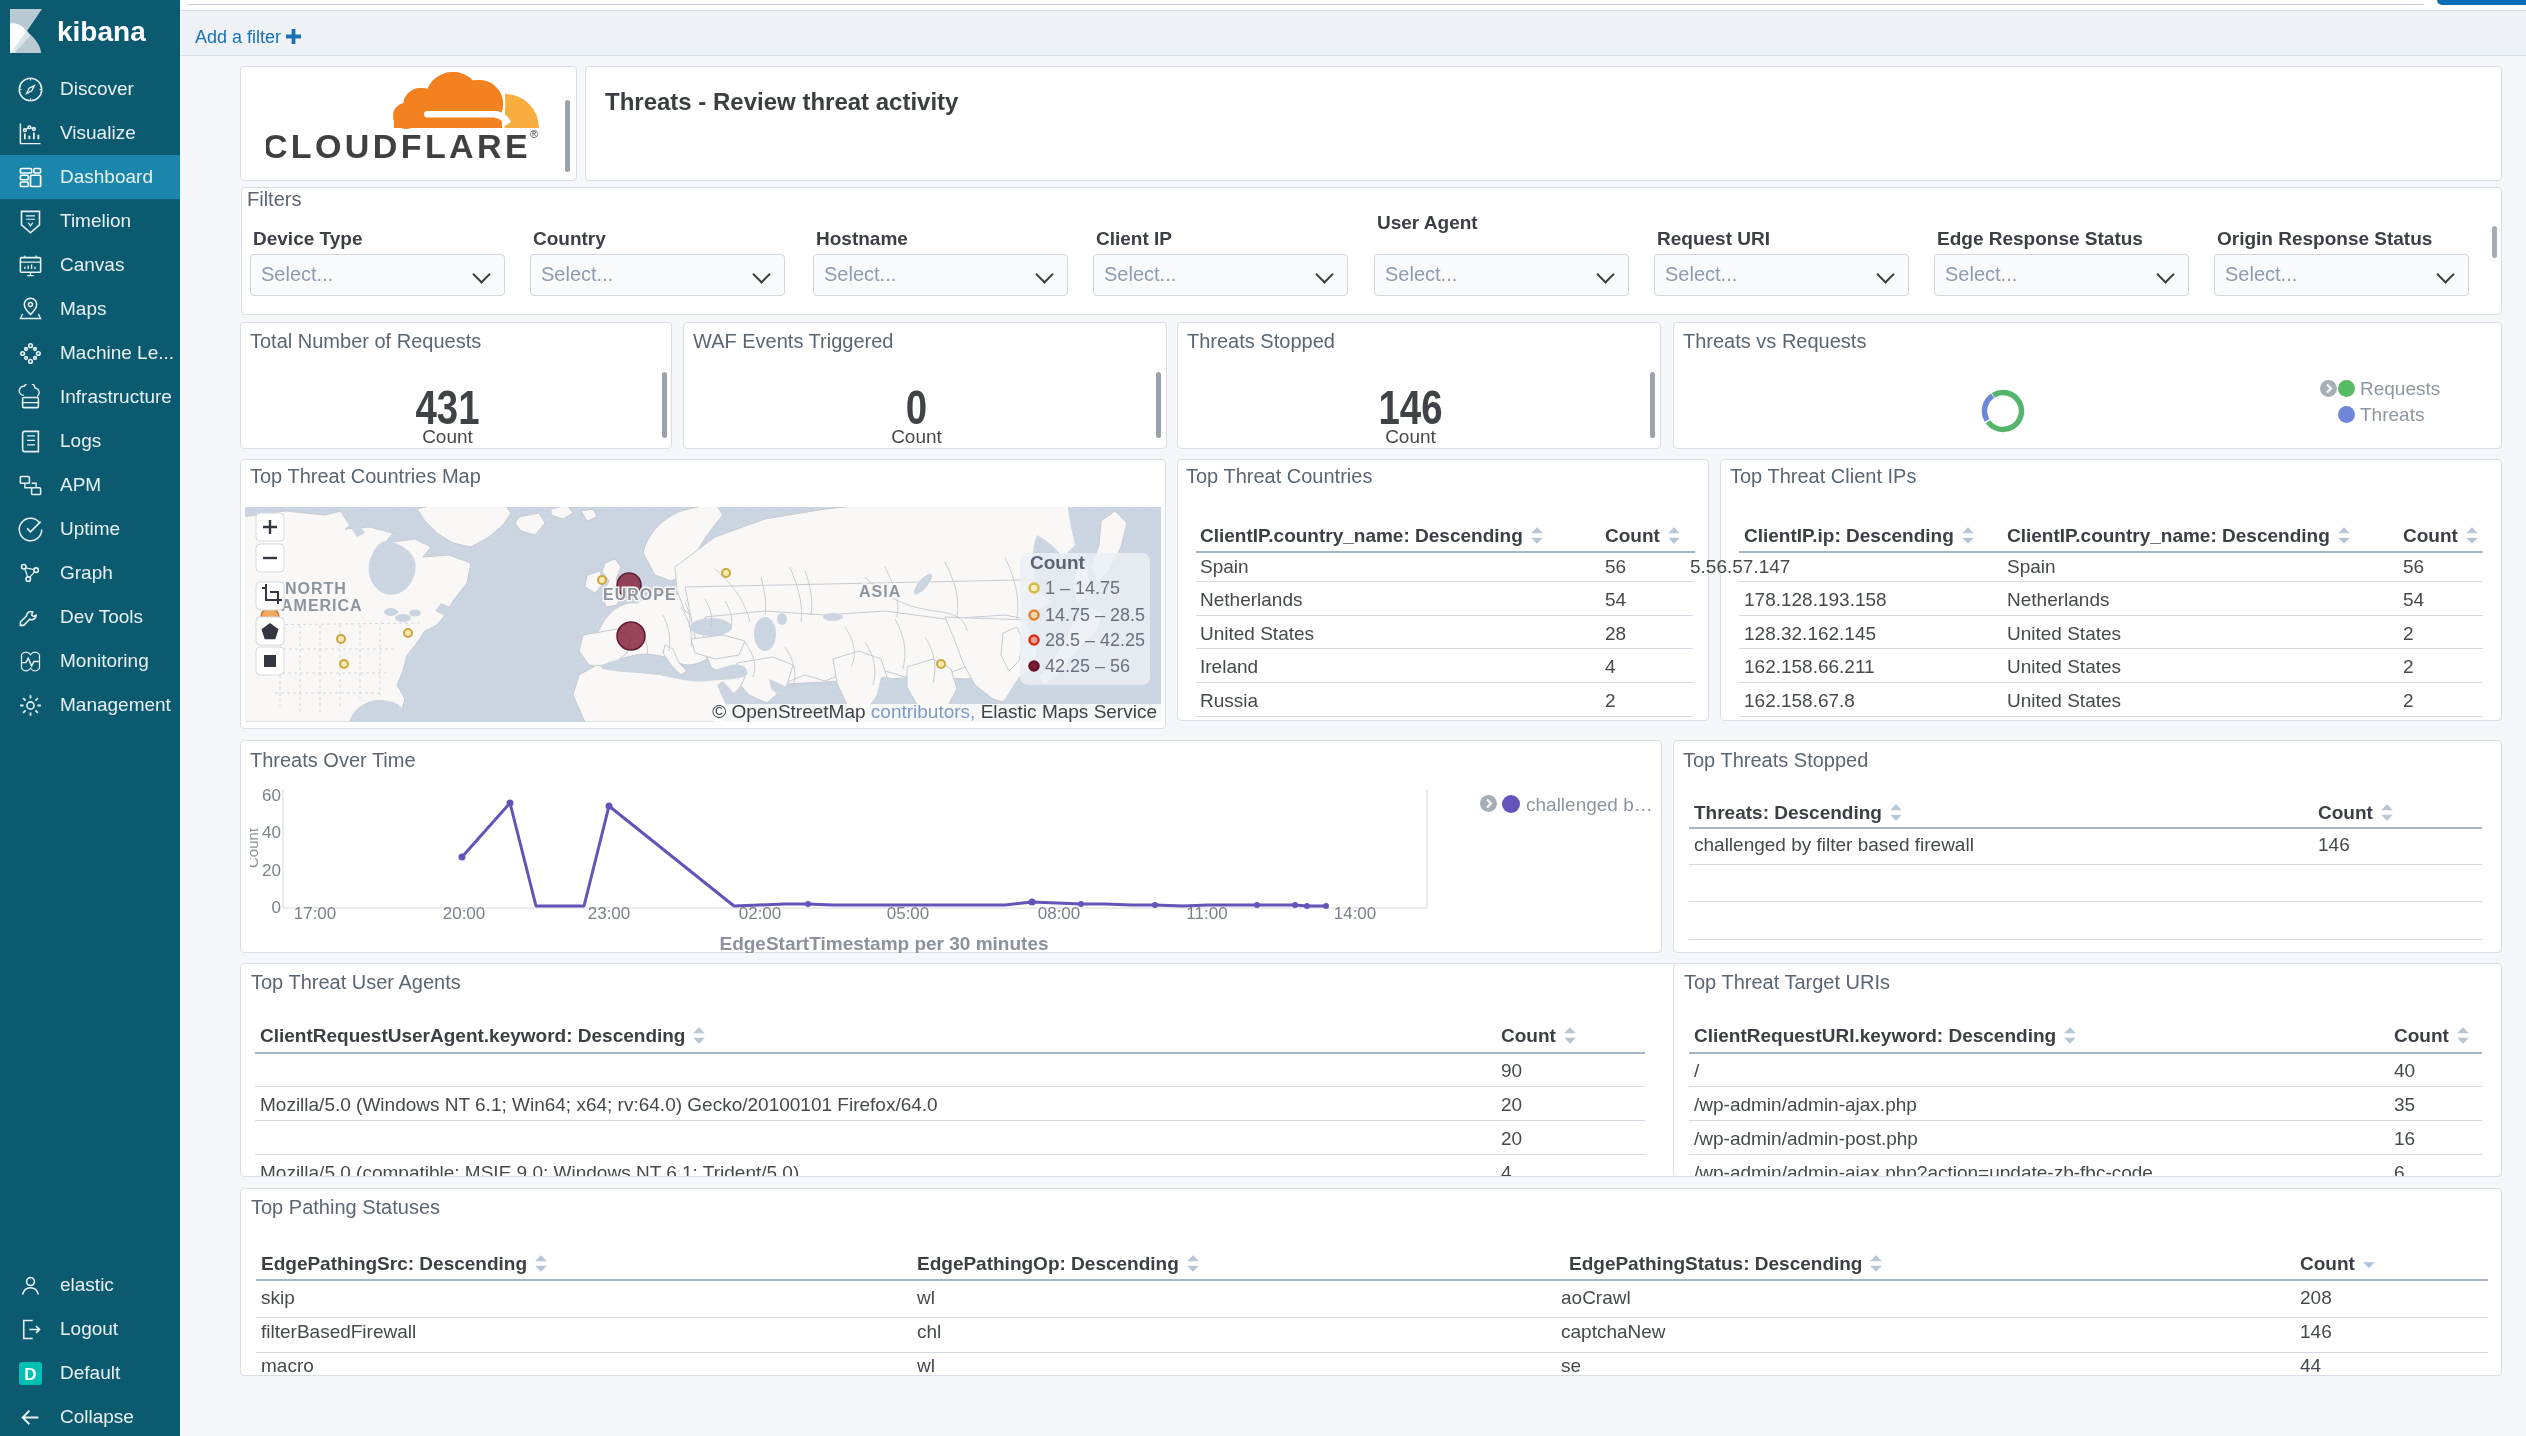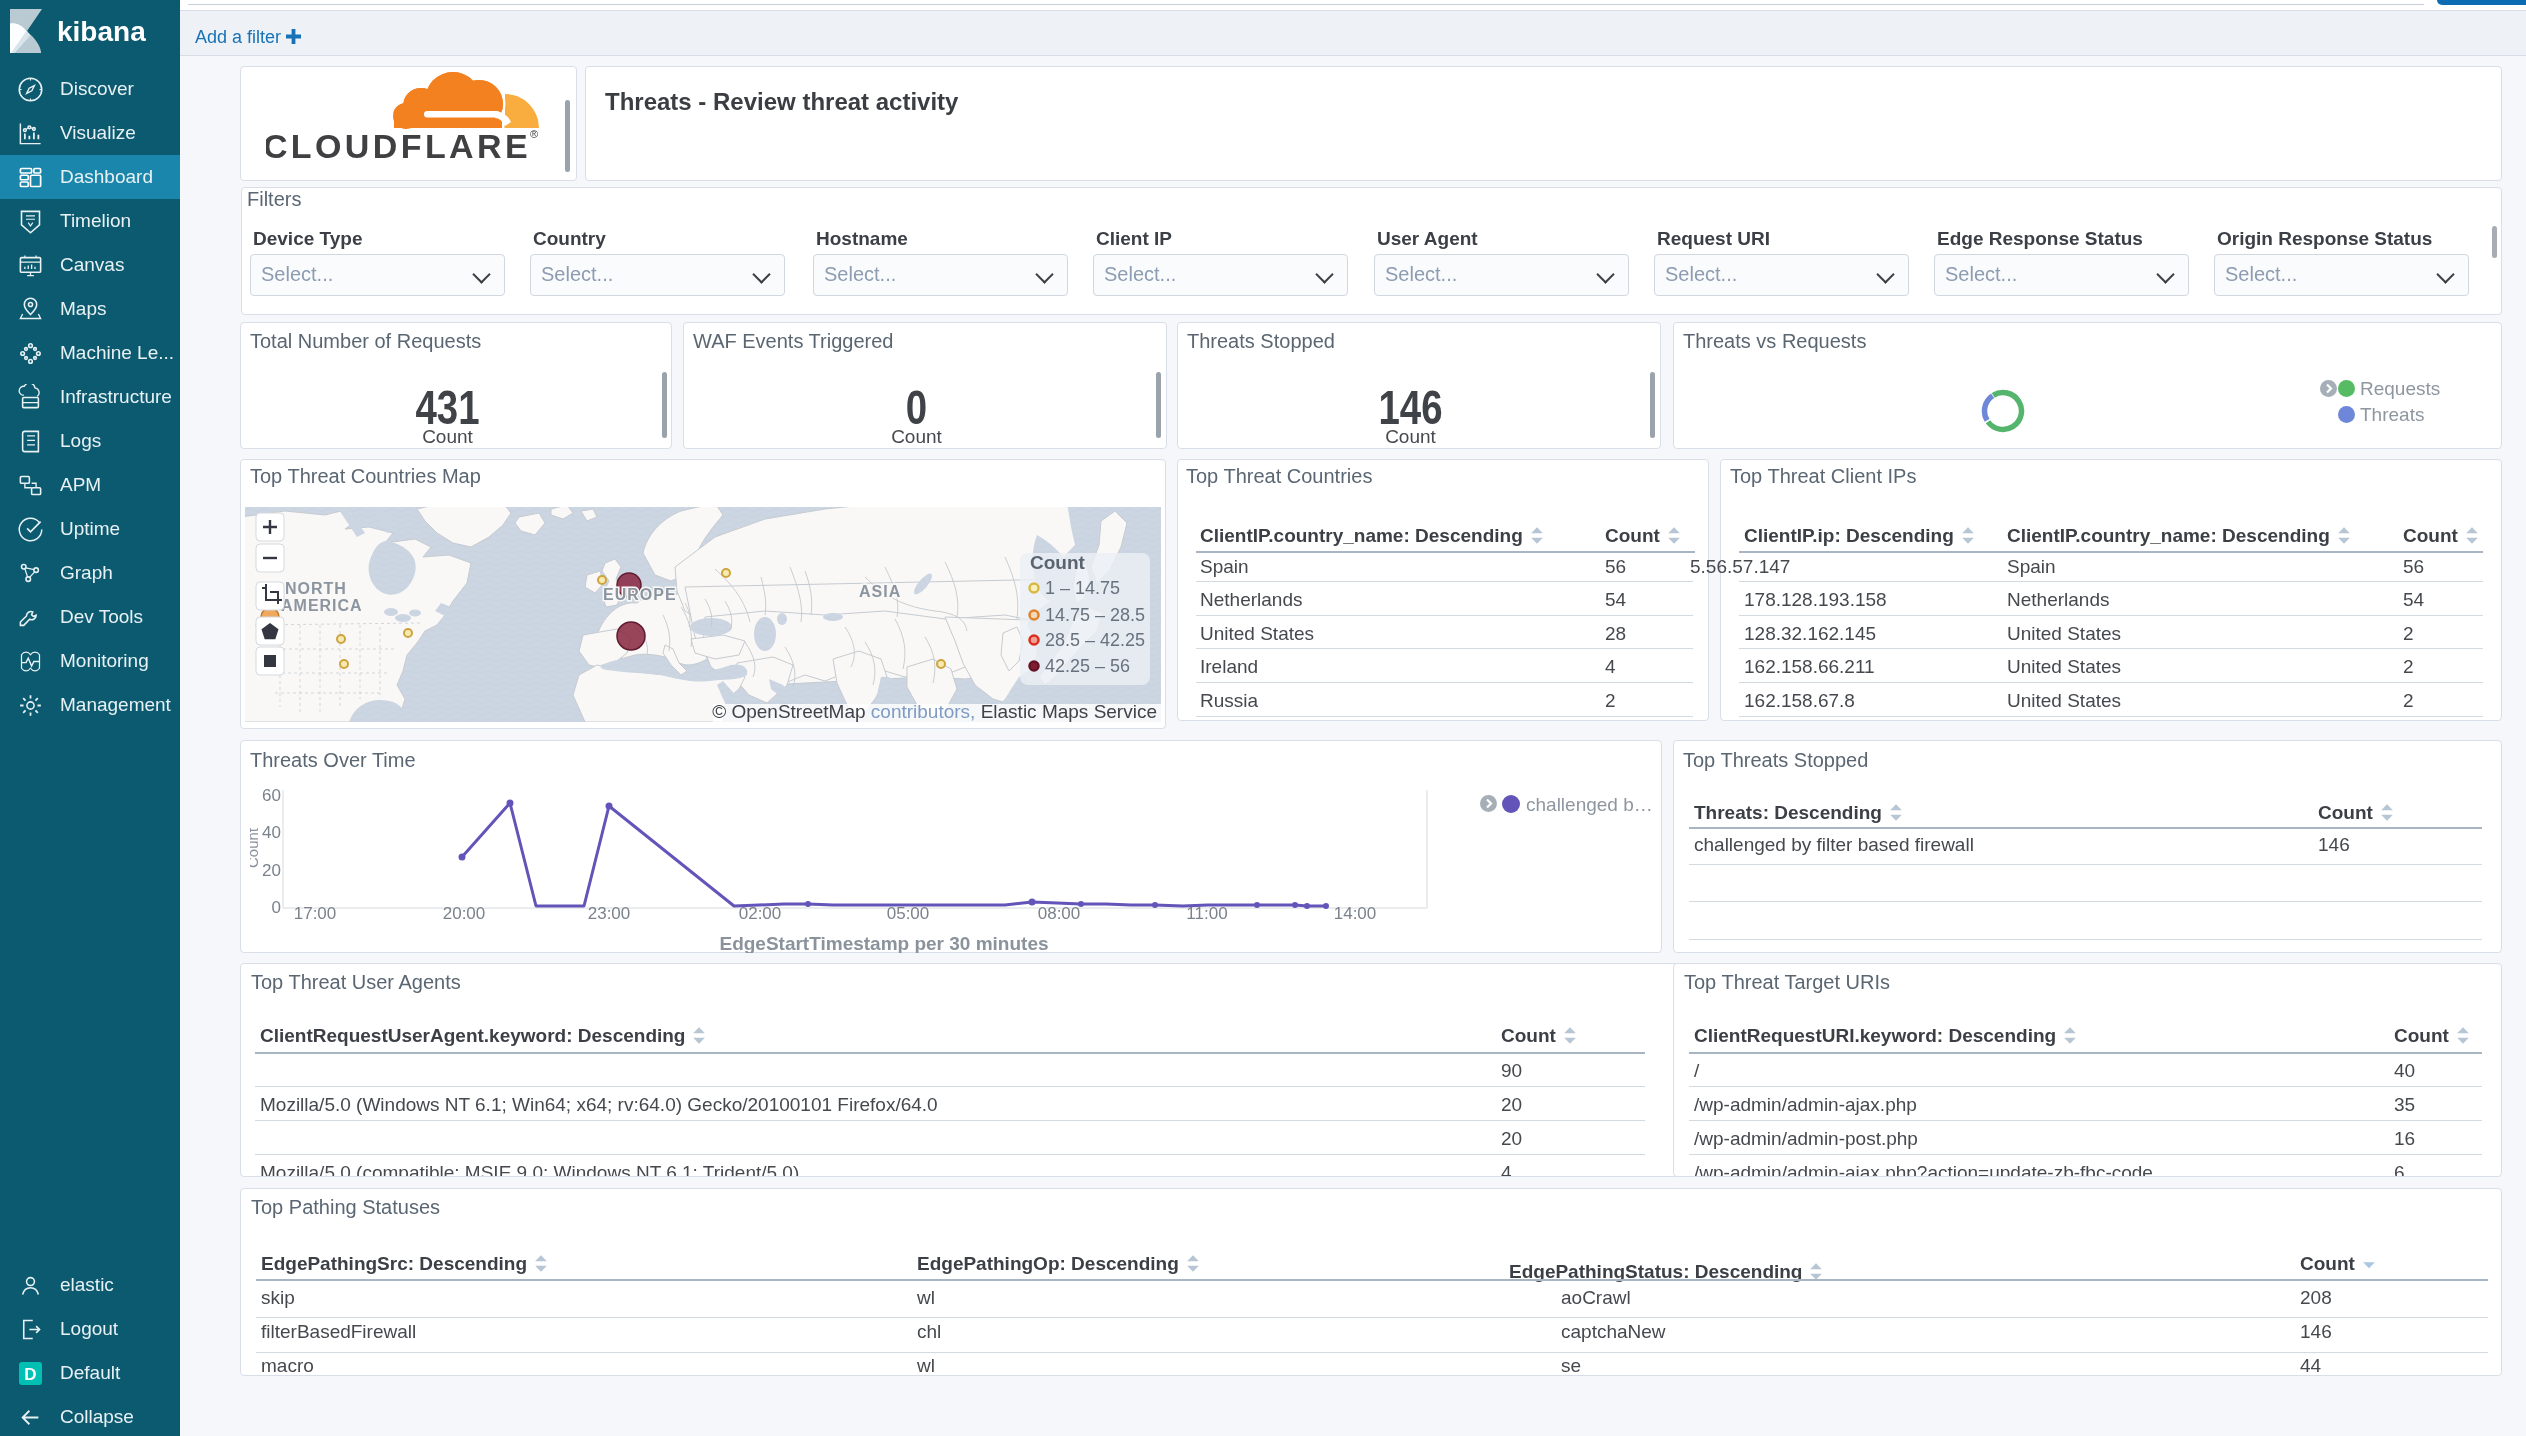--- a/index.html
+++ b/index.html
@@ -229,21 +229,21 @@
   <div class="scrollbar" style="left:565px; top:100px; height:72px;"></div>
   <div class="panel" style="left:585px; top:66px; width:1917px; height:115px;"></div>
   <div class="abs" style="left:605px; top:88px; font-size:24px; font-weight:bold; color:#3a3d42;">Threats - Review threat activity</div>
 
   <div class="panel" style="left:241px; top:187px; width:2261px; height:128px;"></div>
   <div class="ptitle" style="left:247px; top:188px;">Filters</div>
   <div class="th" style="left:253px; top:228px;">Device Type</div>
   <div class="th" style="left:533px; top:228px;">Country</div>
   <div class="th" style="left:816px; top:228px;">Hostname</div>
   <div class="th" style="left:1096px; top:228px;">Client IP</div>
-  <div class="th" style="left:1377px; top:228px;">User Agent</div>
+  <div class="th" style="left:1377px; top:212px;">User Agent</div>
   <div class="th" style="left:1657px; top:228px;">Request URI</div>
   <div class="th" style="left:1937px; top:228px;">Edge Response Status</div>
   <div class="th" style="left:2217px; top:228px;">Origin Response Status</div>
   <div class="selbox" style="left:250px;"></div>
   <div class="selbox" style="left:530px;"></div>
   <div class="selbox" style="left:813px;"></div>
   <div class="selbox" style="left:1093px;"></div>
   <div class="selbox" style="left:1374px;"></div>
   <div class="selbox" style="left:1654px;"></div>
   <div class="selbox" style="left:1934px;"></div>
@@ -611,21 +611,21 @@
   <div class="panel" style="left:240px; top:1188px; width:2262px; height:188px; overflow:hidden;">
     <div class="ptitle" style="left:10px; top:7px;">Top Pathing Statuses</div>
     <div class="th" style="left:20px; top:64px;">EdgePathingSrc: Descending<svg class="sort" width="14" height="17" viewBox="0 0 12 14">
           <path d="M6 0 L11 5 H1z" fill="#b7c6d4"></path>
           <path d="M6 14 L1 9 H11z" fill="#b7c6d4"></path>
         </svg></div>
     <div class="th" style="left:676px; top:64px;">EdgePathingOp: Descending<svg class="sort" width="14" height="17" viewBox="0 0 12 14">
           <path d="M6 0 L11 5 H1z" fill="#b7c6d4"></path>
           <path d="M6 14 L1 9 H11z" fill="#b7c6d4"></path>
         </svg></div>
-    <div class="th" style="left:1268px; top:64px;margin-top:8px;">EdgePathingStatus: Descending<svg class="sort" width="14" height="17" viewBox="0 0 12 14">
+    <div class="th" style="left:1328px; top:64px;">EdgePathingStatus: Descending<svg class="sort" width="14" height="17" viewBox="0 0 12 14">
           <path d="M6 0 L11 5 H1z" fill="#b7c6d4"></path>
           <path d="M6 14 L1 9 H11z" fill="#b7c6d4"></path>
         </svg></div>
     <div class="th" style="left:2059px; top:64px;">Count<svg class="sort" width="14" height="17" viewBox="0 0 12 14">
           <path d="M6 11 L1 6 H11z" fill="#a9c6e2"></path>
         </svg></div>
     <div class="dl" style="left:15px; top:90px; width:2232px;"></div>
     <div class="td" style="left:20px; top:98px;">skip</div>
       <div class="td" style="left:676px; top:98px;">wl</div>
       <div class="td" style="left:1320px; top:98px;">aoCrawl</div>

